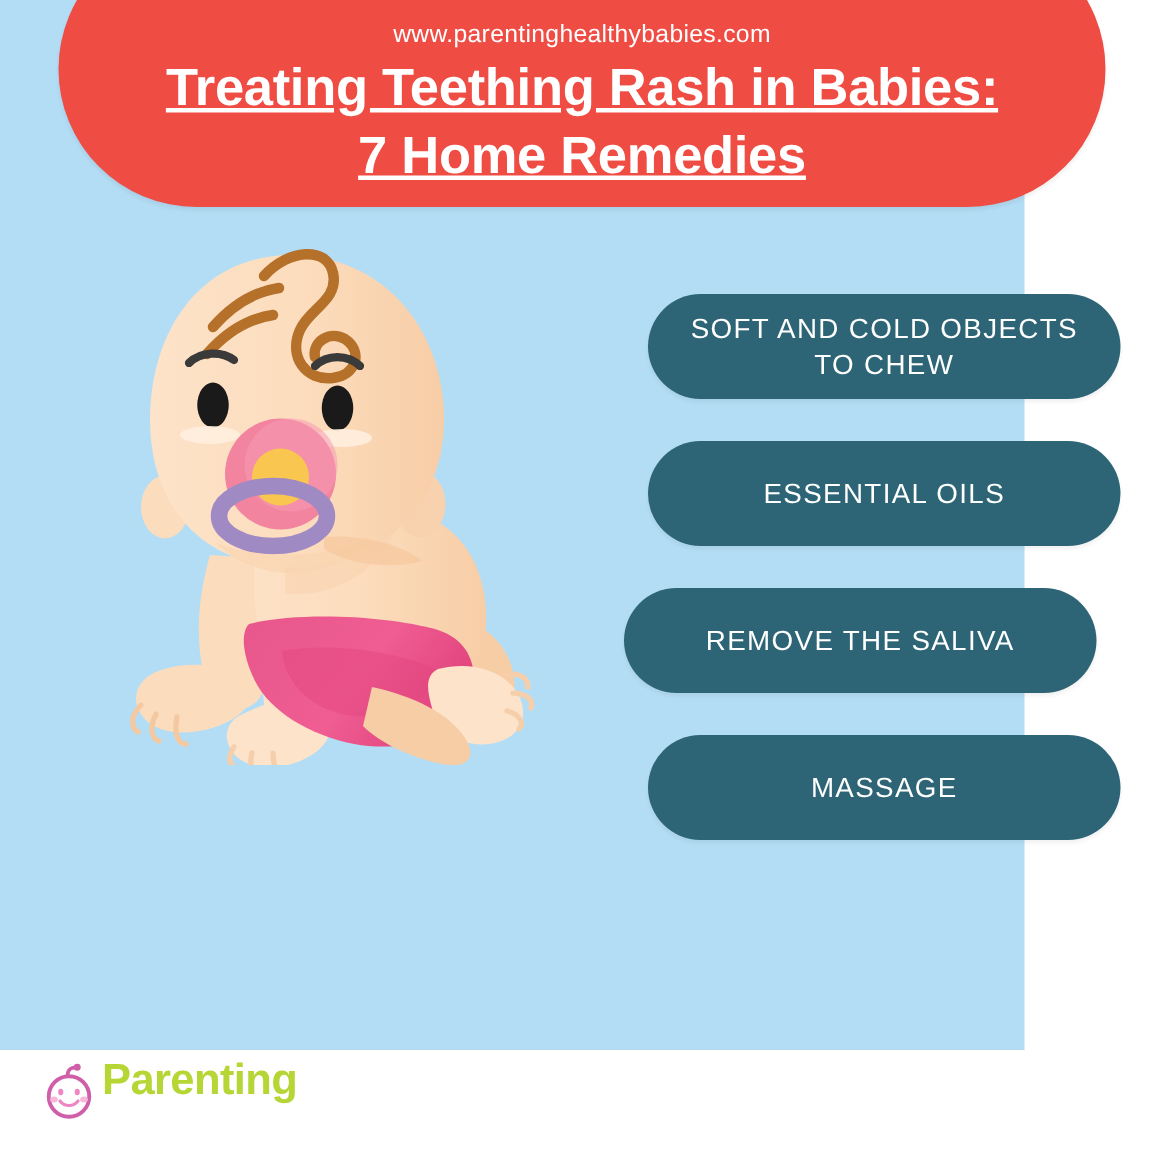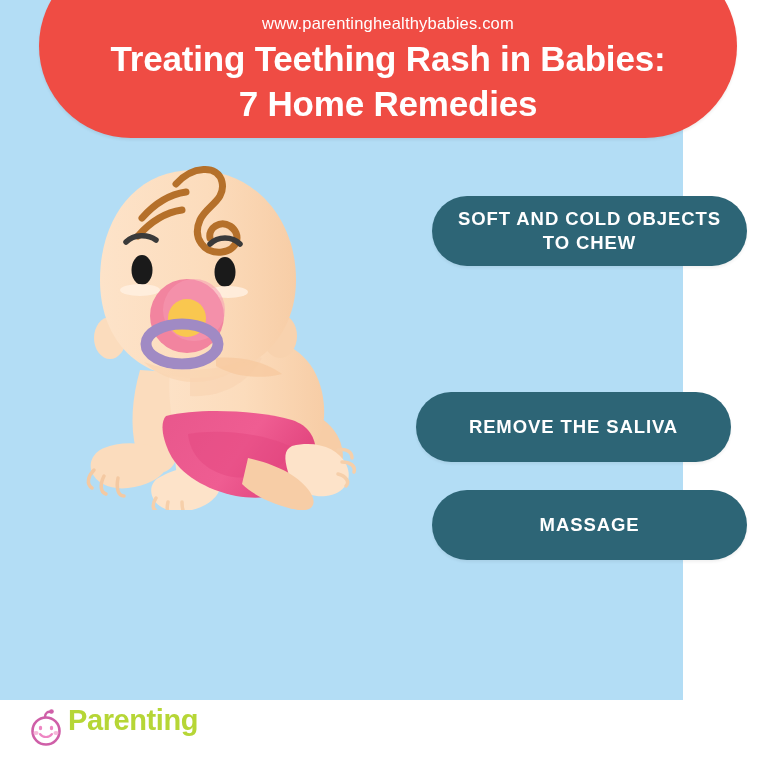--- a/index.html
+++ b/index.html
@@ -44,37 +44,38 @@
   }
 
   .header-title {
     color: #ffffff;
     font-size: 35px;
     font-weight: 700;
     line-height: 1.27;
     text-align: center;
     letter-spacing: -0.2px;
     width: 560px;
+    text-decoration: underline;
   }
 
   
   .pill {
     position: absolute;
     background: #2d6576;
     border-radius: 36px;
     display: flex;
     align-items: center;
     justify-content: center;
     box-shadow: 0 2px 3px rgba(0,0,0,0.06);
   }
 
   .pill-label {
     color: #ffffff;
     font-size: 18.5px;
-    font-weight: 700;
+    font-weight: 400;
     letter-spacing: 0.9px;
     text-align: center;
     line-height: 1.32;
     padding: 0 14px;
     text-transform: uppercase;
   }
 
   
   #pill-soft-cold      { left: 432px; top: 196px;  width: 315px; height: 70px; }
   #pill-essential-oils { left: 432px; top: 294px;  width: 315px; height: 70px; }
@@ -257,20 +258,23 @@
       </g>
 
       <path d="M146 200 C170 198 196 204 212 216 C188 222 162 218 146 208 Z" fill="#f6c79c" opacity="0.7"></path>
     </svg>
   </div>
 
   <div class="pill" id="pill-soft-cold">
     <span class="pill-label">SOFT AND COLD OBJECTS TO CHEW</span>
   </div>
 
+  <div class="pill" id="pill-essential-oils">
+    <span class="pill-label">ESSENTIAL OILS</span>
+  </div>
 
   <div class="pill" id="pill-remove-saliva">
     <span class="pill-label">REMOVE THE SALIVA</span>
   </div>
 
   <div class="pill" id="pill-massage">
     <span class="pill-label">MASSAGE</span>
   </div>
 
 

